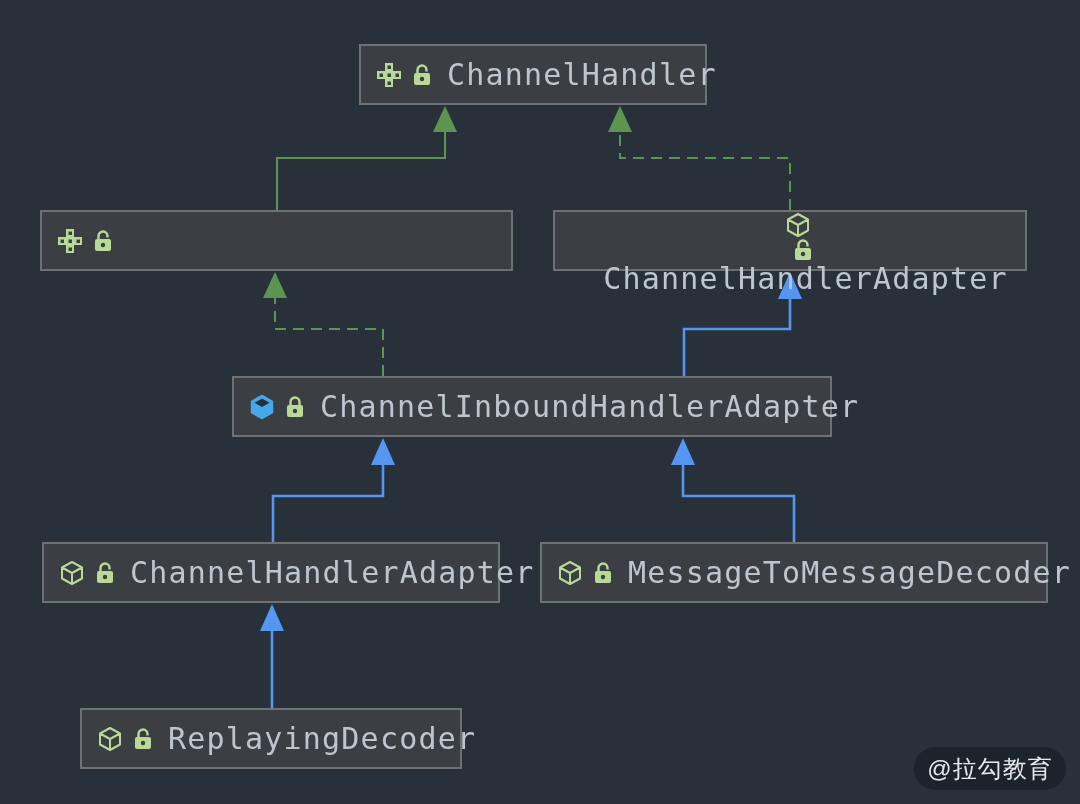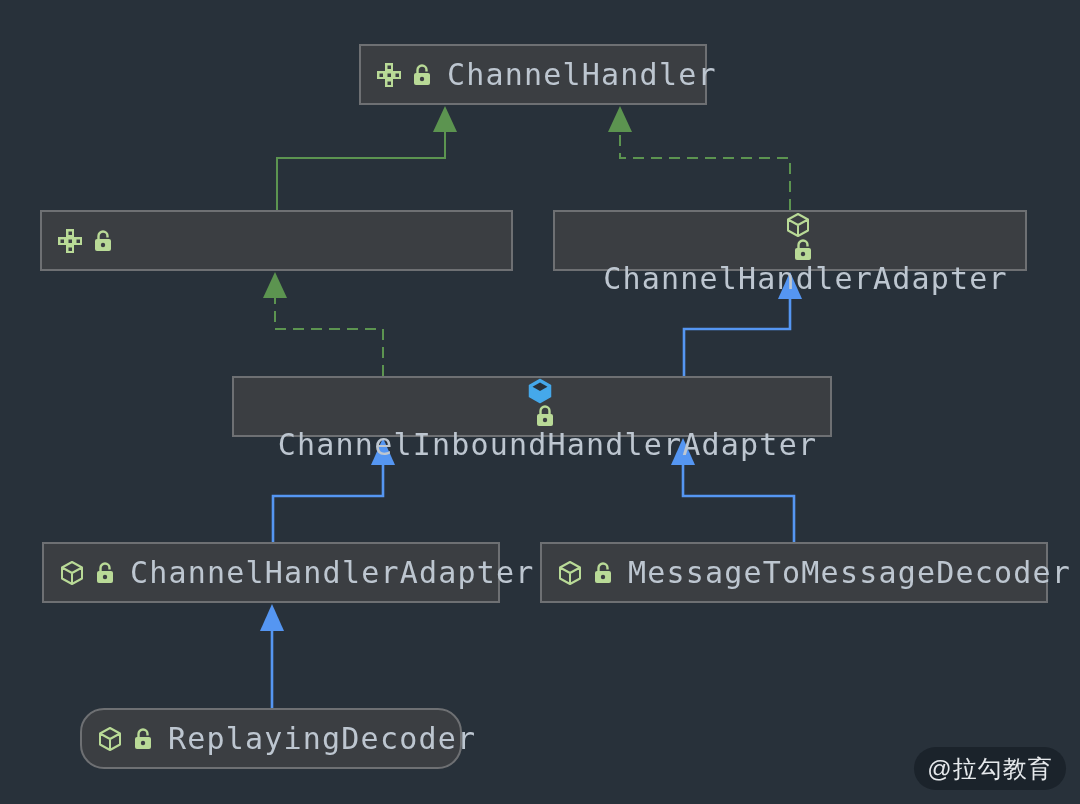--- a/index.html
+++ b/index.html
@@ -136,21 +136,21 @@
   <span class="icon lock">
     <svg width="18" height="23" viewBox="0 0 18 23">
       <path d="M4.5 10 V7 a4.5 4.5 0 0 1 9 0 V8.4" fill="none" stroke="var(--icon-green)" stroke-width="2.4"></path>
       <rect x="1" y="10" width="16" height="12" rx="2" fill="var(--icon-green)"></rect>
       <circle cx="9" cy="16" r="2.2" fill="var(--node-bg)"></circle>
     </svg>
   </span>
   <span class="label">ChannelHandlerAdapter</span>
 </div>
 
-<div class="node" style="left:232px;top:376px;width:600px;flex-direction:column;">
+<div class="node" style="left:232px;top:376px;width:600px;">
   <span class="icon">
     <svg width="26" height="26" viewBox="0 0 26 26">
       <path d="M13 1.5 L23.5 7.3 V18.7 L13 24.5 L2.5 18.7 V7.3 Z" fill="var(--icon-blue)" stroke="var(--icon-blue)" stroke-width="1.5" stroke-linejoin="round"></path>
       <path d="M13 4.5 L20.5 8.8 L13 13 L5.5 8.8 Z" fill="var(--bg)"></path>
     </svg>
   </span>
   <span class="icon lock">
     <svg width="18" height="23" viewBox="0 0 18 23">
       <path d="M4.5 10 V7 a4.5 4.5 0 0 1 9 0 V10" fill="none" stroke="var(--icon-green)" stroke-width="2.4"></path>
       <rect x="1" y="10" width="16" height="12" rx="2" fill="var(--icon-green)"></rect>
@@ -185,21 +185,21 @@
   <span class="icon lock">
     <svg width="18" height="23" viewBox="0 0 18 23">
       <path d="M4.5 10 V7 a4.5 4.5 0 0 1 9 0 V8.4" fill="none" stroke="var(--icon-green)" stroke-width="2.4"></path>
       <rect x="1" y="10" width="16" height="12" rx="2" fill="var(--icon-green)"></rect>
       <circle cx="9" cy="16" r="2.2" fill="var(--node-bg)"></circle>
     </svg>
   </span>
   <span class="label">MessageToMessageDecoder</span>
 </div>
 
-<div class="node" style="left:80px;top:708px;width:382px;border-radius:24px;">
+<div class="node" style="left:80px;top:708px;width:382px;">
   <span class="icon">
     <svg width="26" height="26" viewBox="0 0 26 26">
       <path d="M13 2 L23 7.5 V18.5 L13 24 L3 18.5 V7.5 Z M3 7.5 L13 13 L23 7.5 M13 13 V24" fill="none" stroke="var(--icon-green)" stroke-width="2" stroke-linejoin="round"></path>
     </svg>
   </span>
   <span class="icon lock">
     <svg width="18" height="23" viewBox="0 0 18 23">
       <path d="M4.5 10 V7 a4.5 4.5 0 0 1 9 0 V8.4" fill="none" stroke="var(--icon-green)" stroke-width="2.4"></path>
       <rect x="1" y="10" width="16" height="12" rx="2" fill="var(--icon-green)"></rect>
       <circle cx="9" cy="16" r="2.2" fill="var(--node-bg)"></circle>

